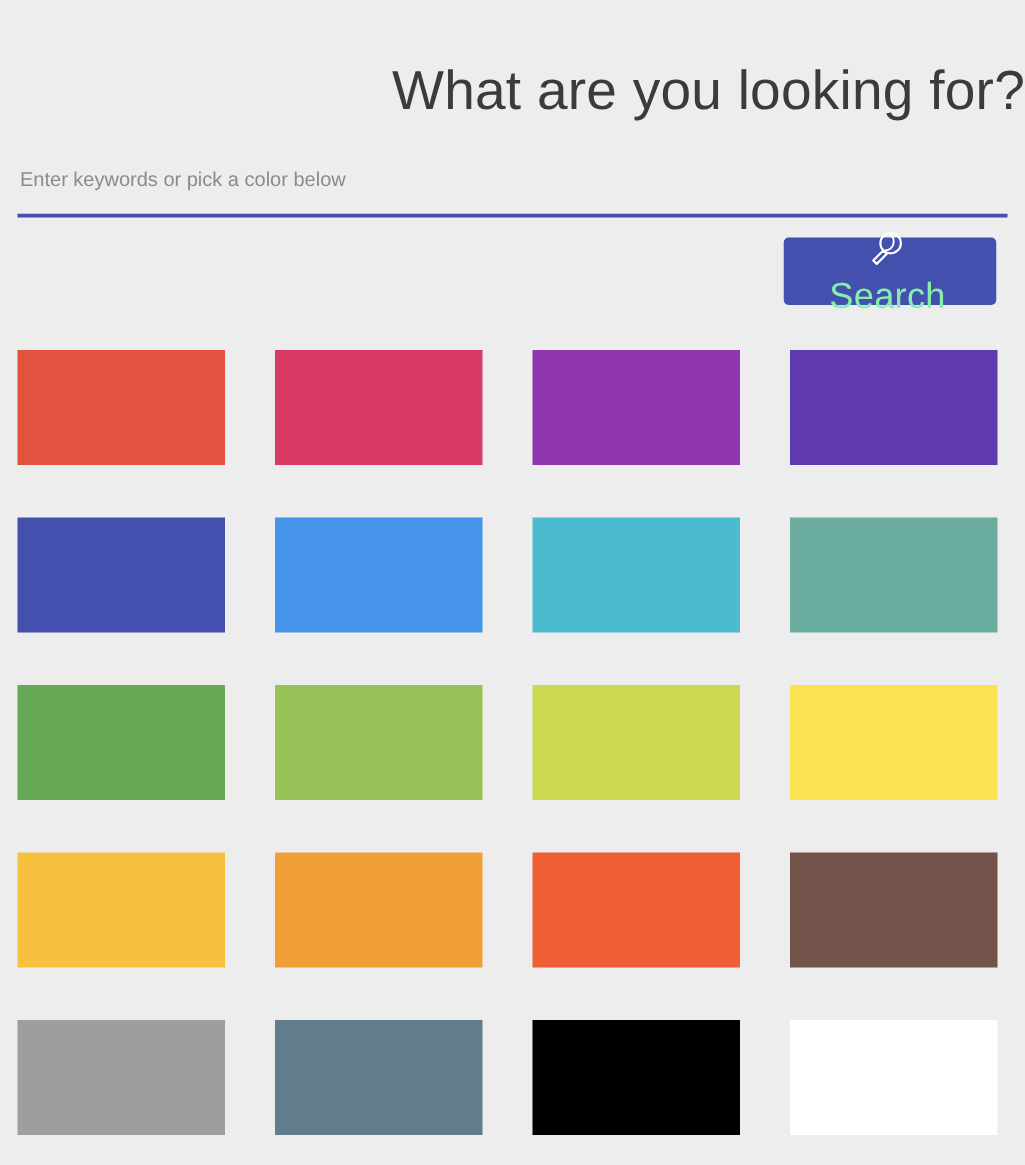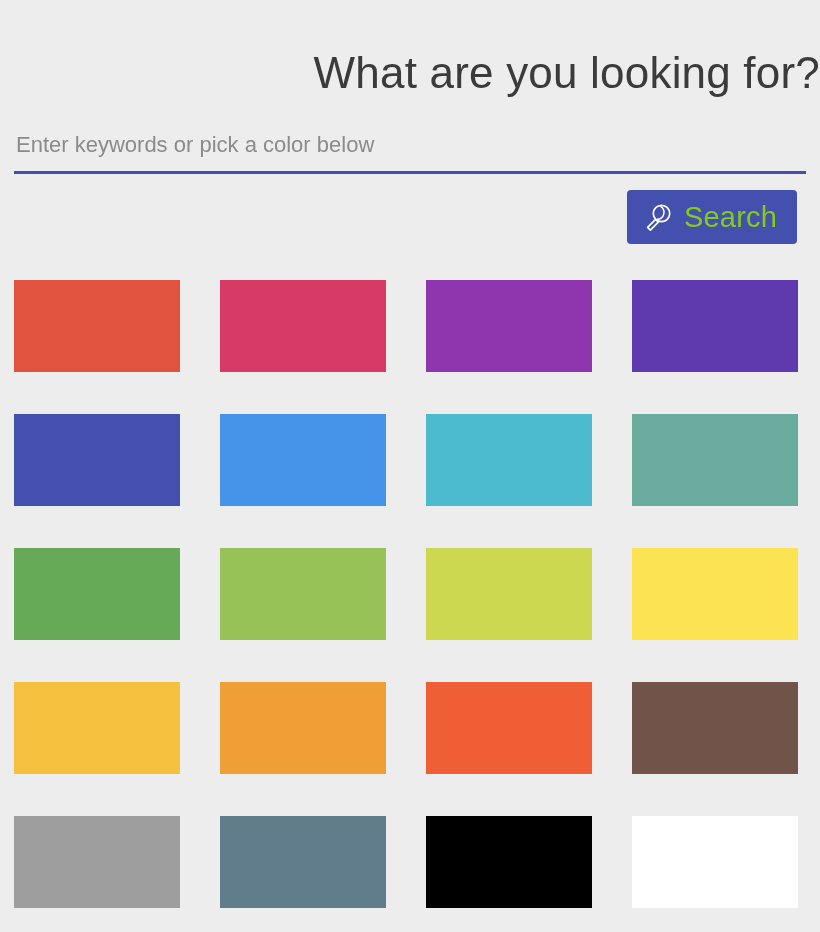--- a/index.html
+++ b/index.html
@@ -44,21 +44,21 @@
     box-sizing: border-box;
     width: 792px;
     height: 56px;
     padding: 0 2px;
     margin: 0;
     border: none;
     border-bottom: 3px solid #4350ae;
     background: transparent;
     outline: none;
     font-family: "Liberation Sans", sans-serif;
-    font-size: 22px;
+    font-size: 16px;
     font-weight: 300;
     color: #3b3b3b;
   }
   .search-input::placeholder {
     color: #8b8b8b;
     opacity: 1;
     font-weight: 300;
   }
 
   
@@ -121,21 +121,21 @@
 </style>
 </head>
 <body style="background: rgb(237, 237, 237);">
 
 <h1 class="page-title">What are you looking for?</h1>
 
 <div class="search-field">
   <input class="search-input" type="text" placeholder="Enter keywords or pick a color below" style="border-bottom-color: rgb(67, 80, 174);">
 </div>
 
-<button class="search-button" style="background: rgb(67, 80, 174); color: #84cc16;">
+<button class="search-button" style="background: rgb(67, 80, 174); color: #86efac; flex-direction: column;">
   <span class="btn-icon">
     <svg width="30" height="30" viewBox="0 0 30 30" aria-hidden="true">
       <circle cx="17.5" cy="11.5" r="8.2" fill="none" stroke="#ffffff" stroke-width="1.7"></circle>
       <path d="M17.0 4.6 A7.0 7.0 0 0 1 13.4 17.3" fill="none" stroke="#ffffff" stroke-width="1.5" stroke-linecap="round"></path>
       <path d="M11.6 17.4 L3.6 25.4 L6.4 28.1 L14.3 20.2 Z" fill="none" stroke="#ffffff" stroke-width="1.7" stroke-linejoin="round"></path>
     </svg>
   </span>
   <span class="btn-label">Search</span>
 </button>
 

